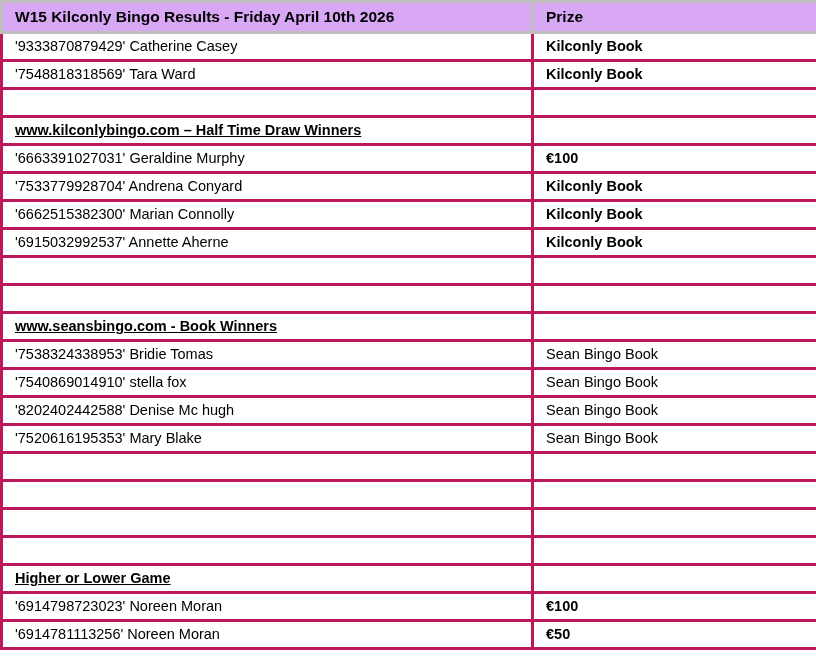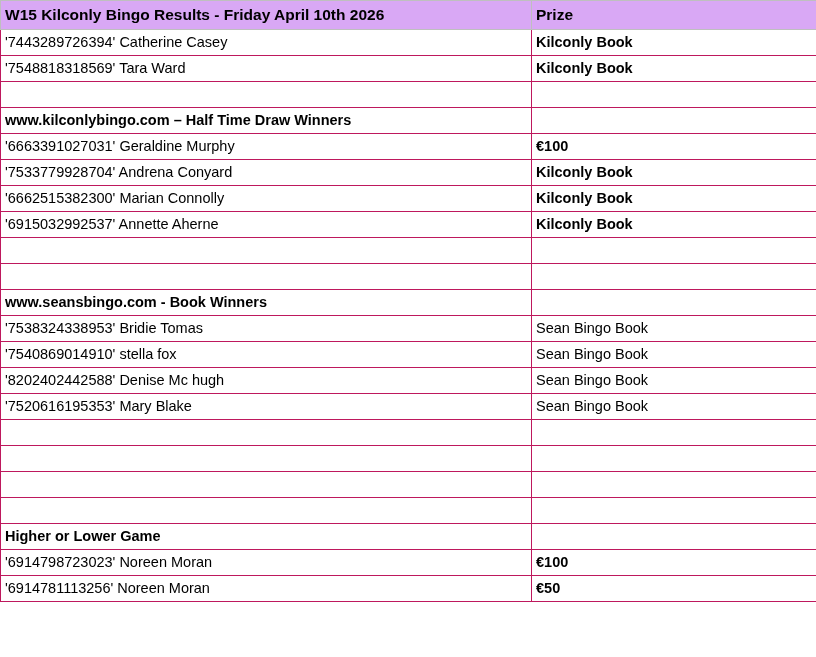--- a/index.html
+++ b/index.html
@@ -15,63 +15,64 @@
     overflow: hidden;
   }
   table.results {
     border-collapse: collapse;
     width: 816px;
     table-layout: fixed;
   }
   table.results col.c1 { width: 531px; }
   table.results col.c2 { width: 285px; }
   table.results td {
-    border: 1px solid #be185d;
+    border: 3px solid #be185d;
     height: 25px;
-    padding: 0 4px;
+    padding: 0 12px;
     font-size: 14.5px;
     line-height: 25px;
     vertical-align: middle;
     white-space: nowrap;
     overflow: hidden;
   }
   tr.header-row td {
     background: #d9a8f5;
     font-weight: bold;
     font-size: 15.5px;
     height: 28px;
     line-height: 28px;
     border-color: #bfbfbf;
   }
   td.bold {
     font-weight: bold;
   }
   td.section {
     font-weight: bold;
     font-size: 15px;
+    text-decoration: underline;
   }
   td.empty {
     
   }
 </style>
 </head>
 <body>
 
 <table class="results">
   <colgroup>
       <col class="c1">
       <col class="c2">
     </colgroup>
   <tbody>
     <tr class="header-row">
       <td>W15 Kilconly Bingo Results - Friday April 10th 2026</td>
       <td>Prize</td>
     </tr>
       <tr>
-        <td>'7443289726394' Catherine Casey</td>
+        <td>'9333870879429' Catherine Casey</td>
         <td class="bold">Kilconly Book</td>
       </tr>
       <tr>
         <td>'7548818318569' Tara Ward</td>
         <td class="bold">Kilconly Book</td>
       </tr>
       <tr>
         <td class="empty"></td>
         <td class="empty"></td>
       </tr>

